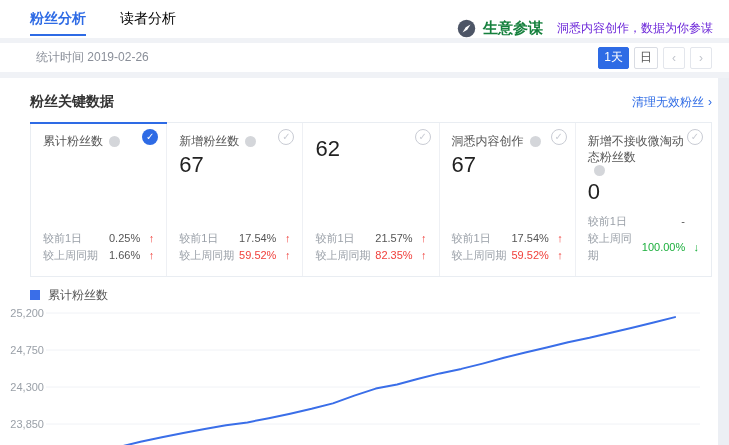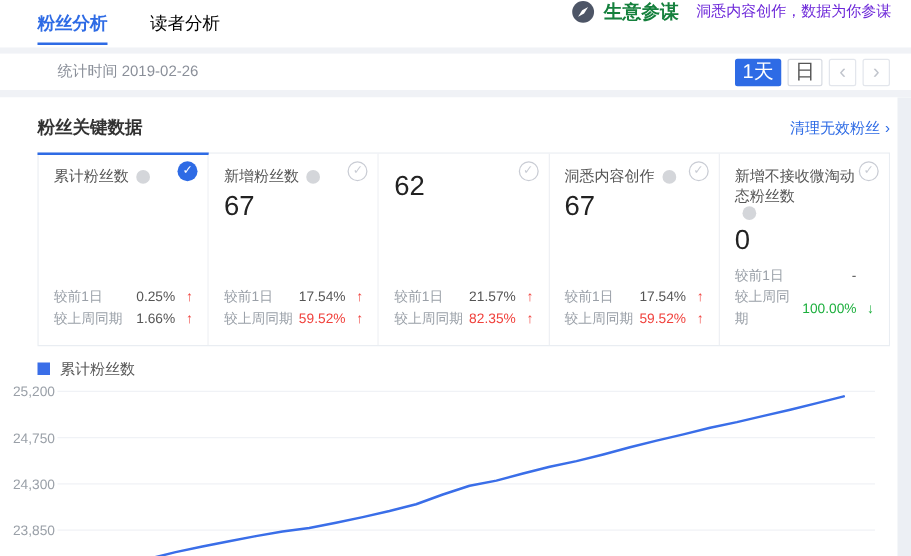--- a/index.html
+++ b/index.html
@@ -2,36 +2,36 @@
 <html><head>
 <meta charset="utf-8">
 <style>
   * { box-sizing: border-box; margin: 0; padding: 0; }
   html,body { width:729px; height:445px; }
   body {
     font-family: "Liberation Sans", "DejaVu Sans", sans-serif;
     background:#fff; color:#333; overflow:hidden; position:relative;
   }
   
-  .tabbar { height:38px; display:flex; align-items:flex-start; padding:0 16px 0 30px; background:#fff;gap:10px; }
+  .tabbar { height:38px; display:flex; align-items:flex-end; padding:0 16px 0 30px; background:#fff;gap:10px; }
   .tabs { display:flex; gap:34px; height:100%; align-items:center; }
   .tab { font-size:14px; color:#000000; cursor:pointer; position:relative; height:100%; display:flex; align-items:center; }
   .tab.active { color:#2e6be5; font-weight:bold; }
   .tab.active::after { content:''; position:absolute; left:0; right:0; bottom:2px; height:2px; background:#2e6be5; }
   .brand-area { margin-left:auto; display:flex; align-items:center; }
   .brand-logo { width:19px; height:19px; display:inline-block; }
   .brand-name { font-size:15px; color:#15803d; font-weight:bold; margin-left:7px; }
   .brand-slogan { font-size:12px; color:#6d28d9; margin-left:14px; }
   .divider { background:#f0f2f6; width:100%; }
   .div1 { height:5px; } .div2 { height:6px; }
   
-  .timebar { height:29px; display:flex; align-items:center; padding:0 17px 0 46px; background:#fff; }
+  .timebar { height:29px; display:flex; align-items:center; padding:0 17px 0 36px; background:#fff; }
   .stat-time { font-size:12px; color:#8a8f99; }
   .range-controls { margin-left:auto; display:flex; gap:5px; }
-  .btn { height:22px; min-width:22px; padding:0 5px; font-size:16px; border-radius:2px;
+  .btn { height:22px; min-width:22px; padding:0 5px; font-size:12px; border-radius:2px;
          display:flex; align-items:center; justify-content:center; cursor:pointer;
          border:1px solid #d9dce3; background:#fff; color:#555; }
   .btn.primary { background:#2e6be5; border-color:#2e6be5; color:#fff; }
   .btn.nav { color:#c0c4cc; border-color:#e3e6ec; }
   
   .main { padding:10px 17px 0 30px; background:#fff; }
   .section-head { display:flex; align-items:center; height:28px; }
   .section-title { font-size:14px; font-weight:bold; color:#333; }
   .clean-link { margin-left:auto; font-size:12px; color:#2e6be5; cursor:pointer; }
   .clean-link .chev { margin-left:4px; font-size:12px; }

